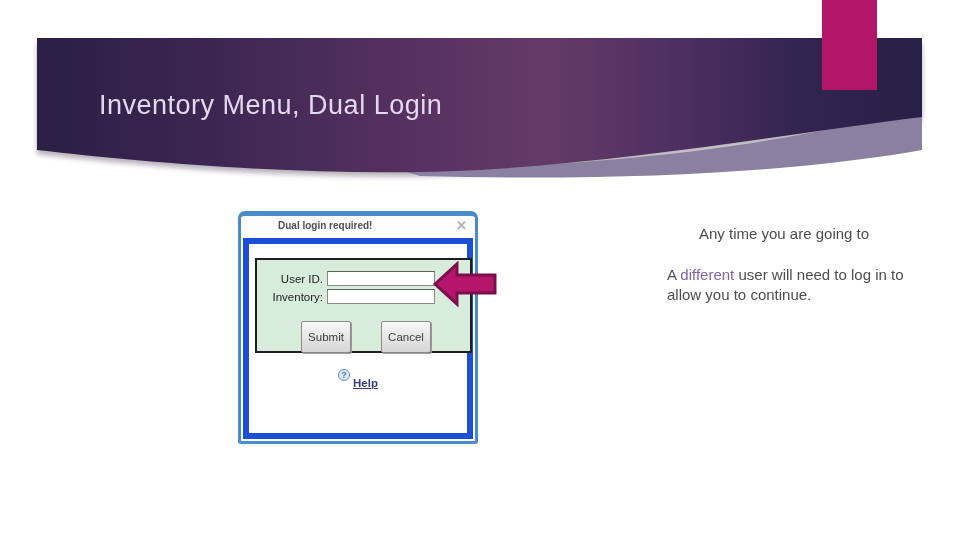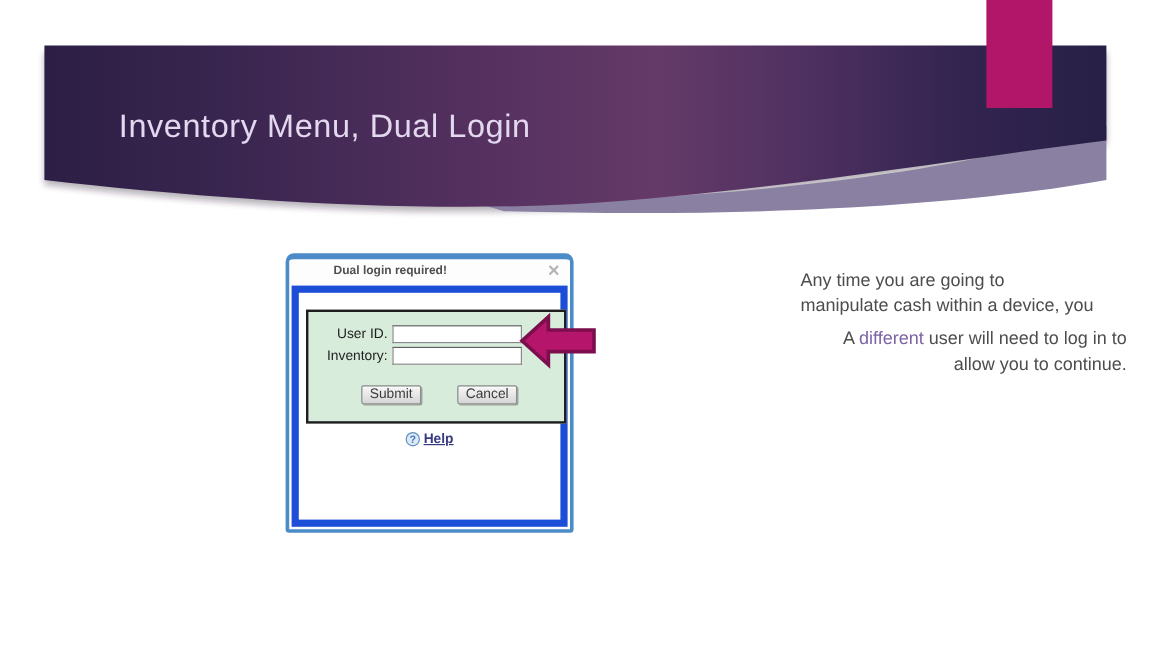--- a/index.html
+++ b/index.html
@@ -47,53 +47,53 @@
   .field-label {
     position:absolute; left:2px; width:64px; text-align:right;
     font-size:11.5px; color:#222;
   }
   .field-input {
     position:absolute; left:70px; width:108px; height:15px;
     border:1px solid #8a8a8a; border-top-color:#5f5f5f; background:#fff;
     font-size:11px; padding:0 2px; font-family:"Liberation Sans",sans-serif;
   }
   .btn {
-    position:absolute; top:61px; width:50px; height:16px;
+    position:absolute; top:61px; width:50px; height:32px;
     background:linear-gradient(#f7f7f7,#d6d6d6);
     border:1px solid #8a8a8a; border-radius:2px;
     box-shadow:inset 0 1px 0 #ffffff, 1px 1px 0 #9a9a9a;
     font-size:11.5px; color:#3c3c3c; cursor:pointer;
     font-family:"Liberation Sans",sans-serif;
   }
   .btn-submit { left:44px; }
   .btn-cancel { left:124px; }
   .help-row {
     position:absolute; left:0; right:0; top:116px;
     display:flex; justify-content:center; align-items:center; gap:3px;
     cursor:pointer;
   }
   .help-circle {
     width:12px; height:12px; border-radius:50%;
     border:1px solid #5f8fc0; background:#dce9f7; color:#4878b8;
     font-size:9px; line-height:10px; text-align:center; font-weight:bold;
   }
   .help-text {
-    font-size:11.5px; color:#383a80; text-decoration:underline; font-weight:bold;
+    font-size:11.5px; color:#383a80; text-decoration:underline; font-weight:bold;margin-top:17px;
   }
 
   
   .arrow-svg { position:absolute; left:428px; top:255px; z-index:6; }
 
   
   .notes { position:absolute; left:667px; top:206px; width:272px; z-index:2; }
   .notes-heading { font-size:16px; font-weight:bold; color:#5b3a91; line-height:21px; }
   .heading-period { color:#3f3f3f; }
   .para { font-size:15px; color:#4d4d4d; line-height:20.5px; }
-  .para-1 { margin-top:18px; }
-  .para-2 { margin-top:8px;text-align:right; }
+  .para-1 { margin-top:18px;margin-left:32px; }
+  .para-2 { margin-top:20px; }
   .hl { color:#7d63a6; }
 </style>
 </head>
 <body>
 
 <div class="slide">
 
   <svg class="banner-svg" width="960" height="200" viewBox="0 0 960 200">
     <defs>
       <linearGradient id="bandGrad" x1="0" y1="0" x2="1" y2="0">
@@ -139,21 +139,20 @@
     </div>
   </div>
 
   <svg class="arrow-svg" width="72" height="58" viewBox="0 0 72 58">
     <polygon points="7,29 29,9 29,20 67,20 67,38 29,38 29,49" fill="#b5156b" stroke="#7c0e4e" stroke-width="3" stroke-linejoin="miter"></polygon>
   </svg>
 
   <div class="notes">
     <div class="para para-1">
       <div>Any time you are going to</div>
-      <div>manipulate cash within a device, you</div>
     </div>
     <div class="para para-2">
       <div><span>A </span><span class="hl">different</span><span> user will need to log in to</span></div>
       <div>allow you to continue.</div>
     </div>
   </div>
 
 </div>
 
 </body></html>

